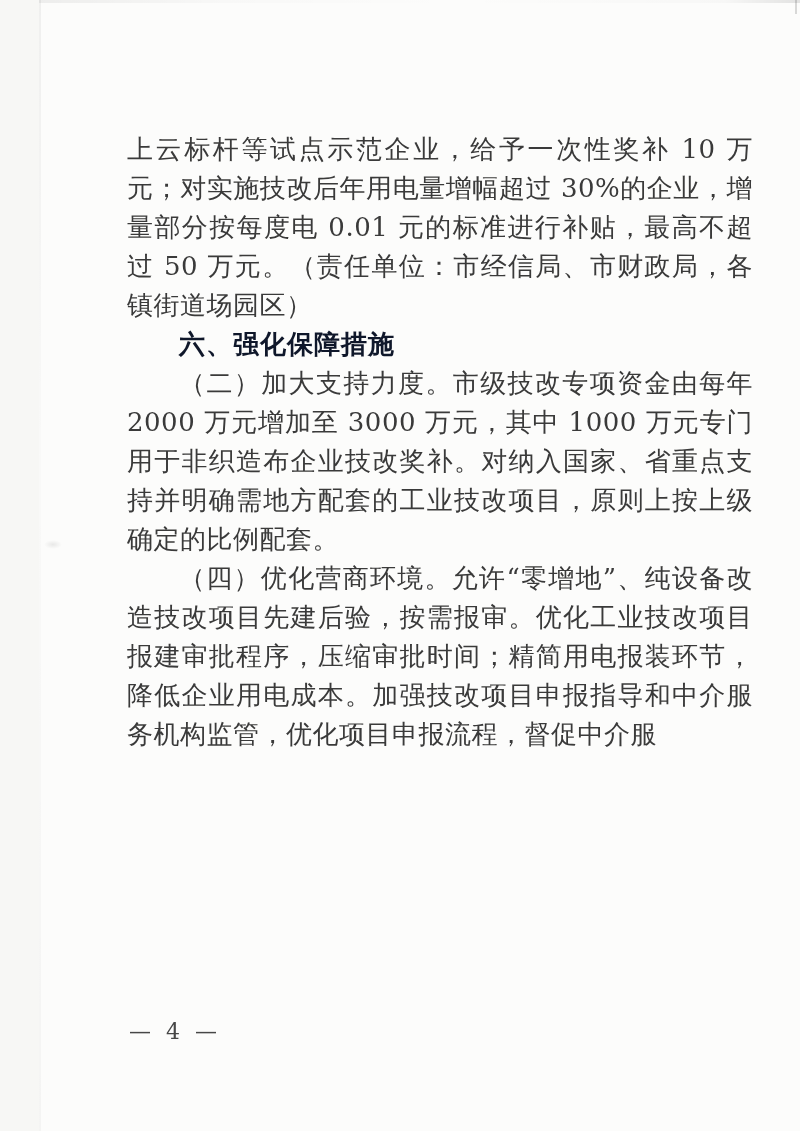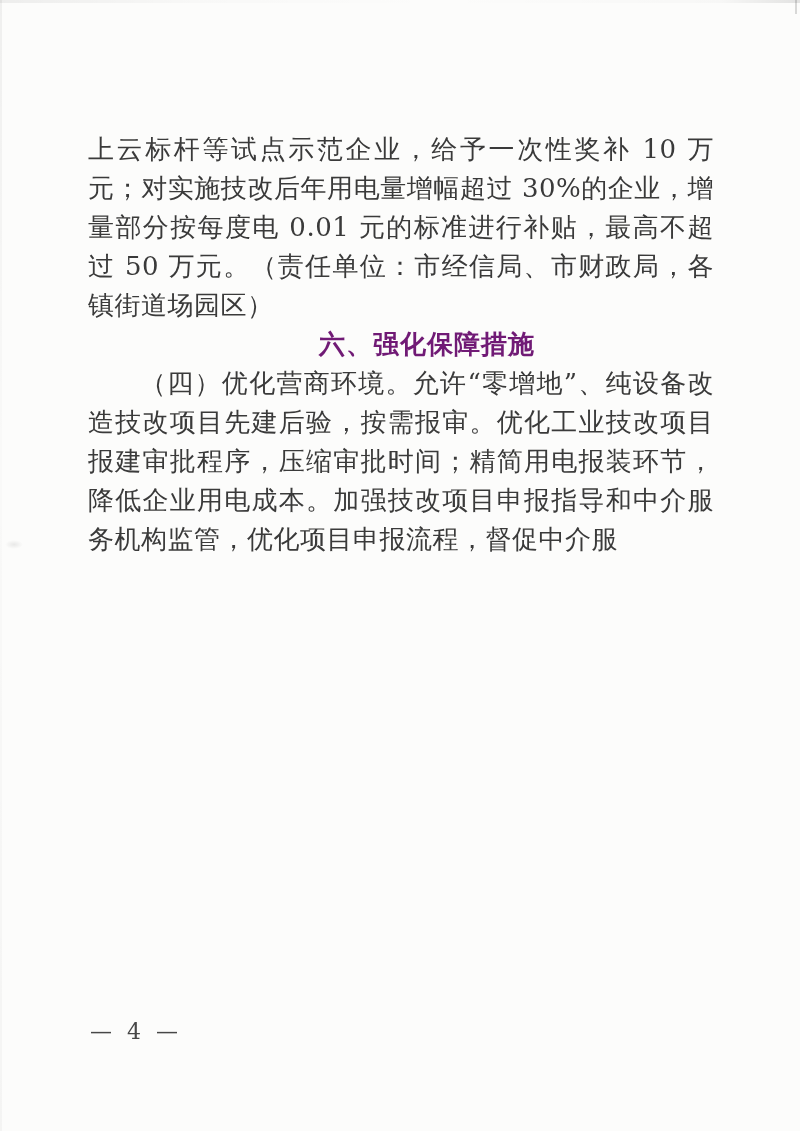--- a/index.html
+++ b/index.html
@@ -11,20 +11,21 @@
     height: 1131px;
     background: #f7f7f5;
     font-family: "DejaVu Serif", "Liberation Serif", serif;
     position: relative;
     overflow: hidden;
   }
   .sheet {
     position: absolute;
     inset: 0;
     background: #fcfcfb;
+    margin-left: 39px;
   }
   
   .edge-top {
     position: absolute;
     top: 0; left: 0;
     width: 100%; height: 3px;
     background: linear-gradient(to right,
       rgba(0,0,0,0.06), rgba(0,0,0,0.015) 25%,
       rgba(0,0,0,0) 55%, rgba(0,0,0,0.02) 90%, rgba(0,0,0,0.10));
   }
@@ -62,22 +63,22 @@
     text-align: justify;
     text-justify: inter-character;
     text-indent: 2em;
     letter-spacing: 0.5px;
   }
   .para.body-continued {
     text-indent: 0;
   }
   .para.heading {
     font-weight: 700;
-    color: #701a75;
-    text-align: center;
+    color: #0f172a;
+    text-align: left;
     letter-spacing: 1px;
   }
   .page-number {
     position: absolute;
     left: 90px;
     top: 1019px;
     font-size: 22px;
     color: #474747;
     letter-spacing: 4px;
     white-space: nowrap;
@@ -88,17 +89,18 @@
 
 <div class="sheet">
   <div class="edge-top"></div>
   <div class="edge-left"></div>
   <div class="corner-mark"></div>
   <div class="smudge"></div>
 
   <div class="content">
       <p class="para body-continued">上云标杆等试点示范企业，给予一次性奖补 10 万元；对实施技改后年用电量增幅超过 30%的企业，增量部分按每度电 0.01 元的标准进行补贴，最高不超过 50 万元。（责任单位：市经信局、市财政局，各镇街道场园区）</p>
       <p class="para heading">六、强化保障措施</p>
+      <p class="para body">（二）加大支持力度。市级技改专项资金由每年 2000 万元增加至 3000 万元，其中 1000 万元专门用于非织造布企业技改奖补。对纳入国家、省重点支持并明确需地方配套的工业技改项目，原则上按上级确定的比例配套。</p>
       <p class="para body">（四）优化营商环境。允许“零增地”、纯设备改造技改项目先建后验，按需报审。优化工业技改项目报建审批程序，压缩审批时间；精简用电报装环节，降低企业用电成本。加强技改项目申报指导和中介服务机构监管，优化项目申报流程，督促中介服</p>
     </div>
 
   <div class="page-number">— 4 —</div>
 </div>
 
 </body></html>

